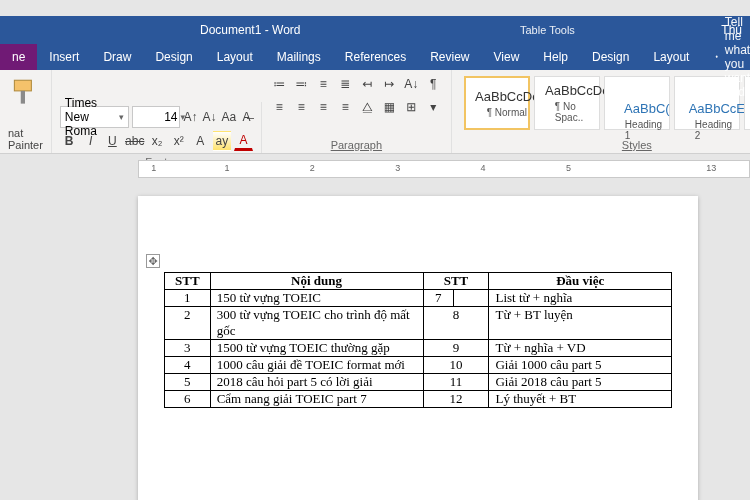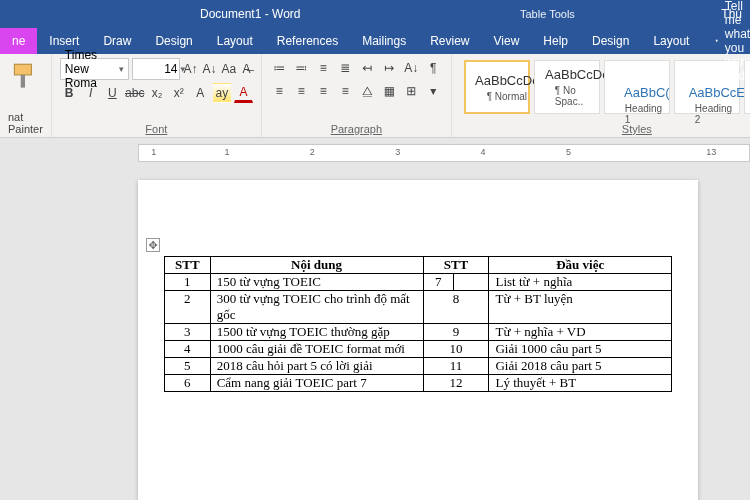--- a/index.html
+++ b/index.html
@@ -1,31 +1,31 @@
 <!DOCTYPE html>
 <html><head>
 <meta charset="utf-8">
 <style>
   * { box-sizing: border-box; margin: 0; padding: 0; }
   body { font-family: "Segoe UI", Arial, sans-serif; font-size: 12px; background: #e6e6e6; overflow: hidden; width: 750px; height: 500px; }
-  .titlebar { background: #2b579a; color: #fff; height: 28px; display: flex; align-items: center; position: relative; }
+  .titlebar { background: #2b579a; color: #fff; height: 28px; display: flex; align-items: center; position: relative; margin-top: 16px; }
   .titlebar .doc-title { position: absolute; left: 200px; font-size: 12px; }
   .titlebar .tool-context { position: absolute; left: 520px; font-size: 11px; opacity: .9; }
   .titlebar .user { position: absolute; right: 8px; font-size: 12px; }
   .tabs { background: #2b579a; color: #fff; display: flex; align-items: center; height: 26px; padding-left: 0; font-size: 12px; }
   .tabs .tab { padding: 0 12px; line-height: 26px; cursor: pointer; white-space: nowrap; }
-  .tabs .tab.first { background:#d946ef; }
+  .tabs .tab.first { background:#701a75; }
   .tabs .tell { margin-left: 14px; display:flex; align-items:center; gap:6px; opacity:.95; }
   .tabs .bulb { width:14px;height:14px; display:inline-block; }
   .ribbon { background: #f3f2f1; border-bottom: 1px solid #d0d0d0; height: 84px; display: flex; }
   .group { border-right: 1px solid #e1e1e1; padding: 4px 8px 2px 8px; display:flex; flex-direction:column; justify-content:space-between; }
   .group-label { text-align:center; font-size: 11px; color:#666; padding-top:2px;text-decoration:underline; }
   .clip-group { width: 60px; }
   .clip-icon { width:34px;height:34px; margin: 2px auto 0; }
-  .font-group { width: 210px; }
+  .font-group { width: 210px; margin-top: 32px; }
   .row { display:flex; align-items:center; gap:3px; margin-bottom:3px; }
   .sel { border:1px solid #c8c8c8; background:#fff; height:22px; display:flex; align-items:center; padding:0 4px; font-size:12px; }
   .fontname { width:110px; justify-content:space-between; }
   .fontsize { width:34px; justify-content:center;padding-left:42px; }
   .small-btn { width:20px; height:20px; border:1px solid transparent; display:flex; align-items:center; justify-content:center; font-size:12px; color:#444; cursor:pointer; }
   .para-group { width:190px; }
   .styles-group { flex:1; display:flex; flex-direction:column; }
   .styles-row { display:flex; gap:4px; padding:2px 4px; }
   .style-card { border:1px solid #ddd; width:66px; height:54px; background:#fff; display:flex; flex-direction:column; align-items:center; justify-content:center; cursor:pointer;padding-left:20px; }
   .style-card.selected{ border-color:#f2c462; box-shadow:0 0 0 1px #f2c462 inset;}
@@ -53,22 +53,22 @@
   <span class="tool-context">Table Tools</span>
   <span class="user">Thú</span>
 </div>
 
 <div class="tabs">
   <span class="tab first">ne</span>
   <span class="tab">Insert</span>
   <span class="tab">Draw</span>
   <span class="tab">Design</span>
   <span class="tab">Layout</span>
+  <span class="tab">Mailings</span>
   <span class="tab">References</span>
-  <span class="tab">Mailings</span>
   <span class="tab">Review</span>
   <span class="tab">View</span>
   <span class="tab">Help</span>
   <span class="tab">Design</span>
   <span class="tab">Layout</span>
   <span class="tell">
     <svg class="bulb" viewBox="0 0 24 24">
         <path fill="#fff" d="M9 21h6v-1H9v1zm3-19a7 7 0 00-4 12.7V17h8v-2.3A7 7 0 0012 2z"></path>
       </svg>
     <span>Tell me what you want to do</span>

